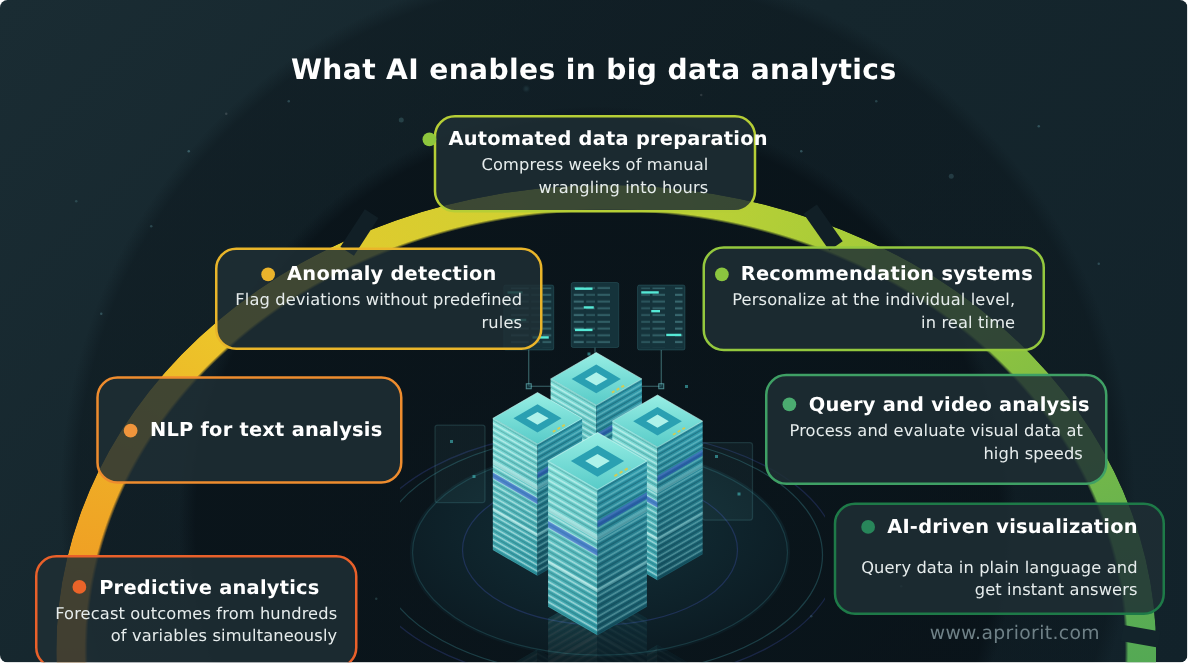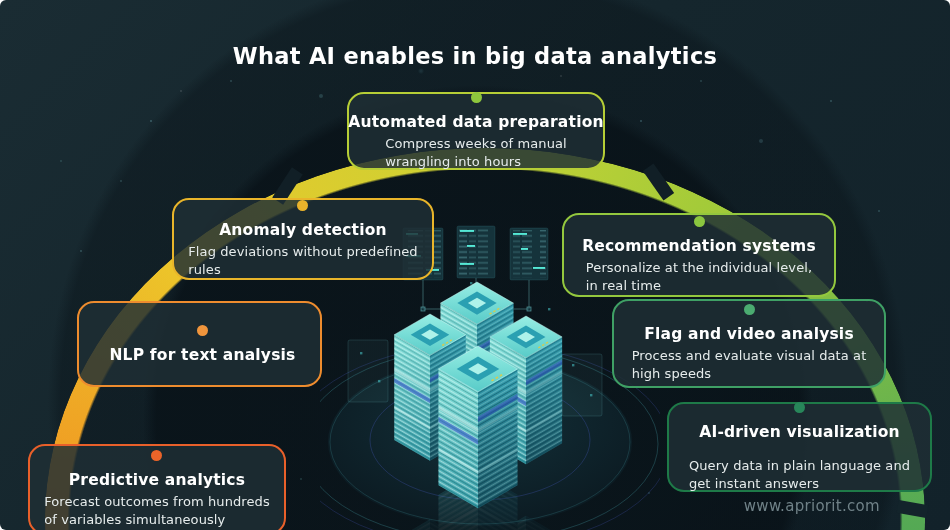--- a/index.html
+++ b/index.html
@@ -32,24 +32,24 @@
   .arc-gap{position:absolute;z-index:2;width:13px;}
   .gap1{left:281px;top:168px;height:36px;background:#111f26;transform:rotate(33deg);}
   .gap2{left:652px;top:164px;height:36px;background:#111f26;transform:rotate(-35deg);}
   .gap3{left:906px;top:494px;height:30px;background:#13242b;transform:rotate(-80deg);}
   
   .illus{position:absolute;left:320px;top:212px;width:340px;height:330px;z-index:3;}
   
   .card{position:absolute;z-index:4;box-sizing:border-box;border:2px solid #888;border-radius:17px;
     background:rgba(31,46,52,0.84);display:flex;flex-direction:column;justify-content:center;
     align-items:center;gap:4px;padding:8px 10px;}
-  .card-title-row{display:flex;flex-direction:column;align-items:center;gap:10px;}
+  .card-title-row{display:flex;flex-direction:row;align-items:center;gap:10px;}
   .dot{width:11px;height:11px;border-radius:50%;flex:0 0 auto;}
   .card-title{color:#ffffff;font-size:15.5px;font-weight:700;letter-spacing:.2px;white-space:nowrap;}
-  .card-desc{color:#e6ecec;font-size:13px;line-height:1.38;text-align:left;white-space:pre-line;letter-spacing:.1px;}
+  .card-desc{color:#e6ecec;font-size:13px;line-height:1.38;text-align:right;white-space:pre-line;letter-spacing:.1px;}
   .c0{left:347px;top:92px;width:258px;height:78px}
   .c1{left:128px;top:198px;width:262px;height:82px}
   .c2{left:562px;top:197px;width:274px;height:84px}
   .c3{left:77px;top:301px;width:245px;height:86px}
   .c4{left:612px;top:299px;width:274px;height:89px}
   .c5{left:28px;top:400px;width:258px;height:91px}
   .c6{left:667px;top:402px;width:265px;height:90px}
   .watermark{position:absolute;right:70px;top:497px;z-index:4;color:#6f8187;font-size:15px;letter-spacing:.3px;}
 </style>
 </head>
@@ -197,40 +197,40 @@
 
   <div class="card c1" style="border-color: rgb(233, 181, 42); margin-left: 44px;">
     <div class="card-title-row">
       <span class="dot" style="background-color: rgb(234, 179, 43);"></span>
       <span class="card-title">Anomaly detection</span>
     </div>
     <div class="card-desc">Flag deviations without predefined
 rules</div>
   </div>
 
-  <div class="card c2" style="border-color: rgb(148, 200, 62); margin-top: 16px;">
+  <div class="card c2" style="border-color: rgb(148, 200, 62);">
     <div class="card-title-row">
       <span class="dot" style="background-color: rgb(139, 198, 63);"></span>
       <span class="card-title">Recommendation systems</span>
     </div>
     <div class="card-desc">Personalize at the individual level,
 in real time</div>
   </div>
 
   <div class="card c3" style="border-color: rgb(238, 140, 46); padding-left: 16px;">
     <div class="card-title-row">
       <span class="dot" style="background-color: rgb(240, 149, 60);"></span>
       <span class="card-title">NLP for text analysis</span>
     </div>
   </div>
 
   <div class="card c4" style="border-color: rgb(63, 160, 101);">
     <div class="card-title-row">
       <span class="dot" style="background-color: rgb(75, 171, 112);"></span>
-      <span class="card-title">Flag and video analysis</span>
+      <span class="card-title">Query and video analysis</span>
     </div>
     <div class="card-desc">Process and evaluate visual data at
 high speeds</div>
   </div>
 
   <div class="card c5" style="border-color: rgb(233, 96, 42); margin-top: 44px;">
     <div class="card-title-row">
       <span class="dot" style="background-color: rgb(235, 100, 41);"></span>
       <span class="card-title">Predictive analytics</span>
     </div>

